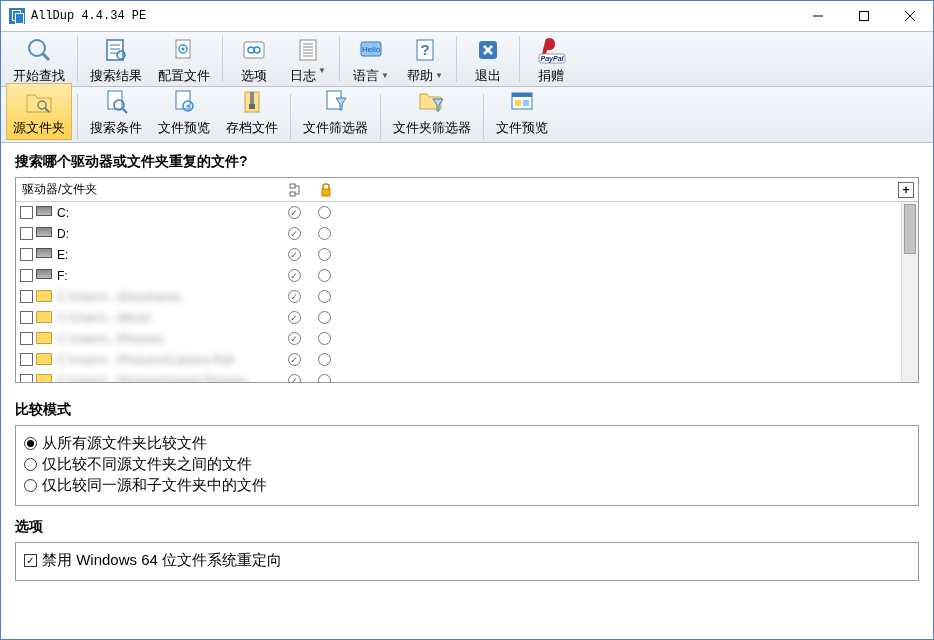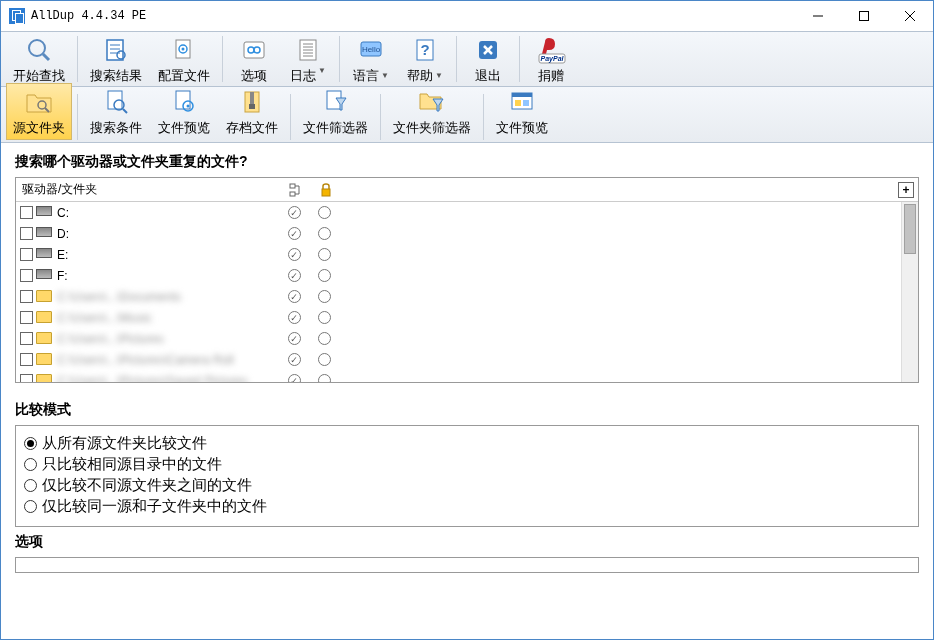--- a/index.html
+++ b/index.html
@@ -36,21 +36,21 @@
 .fr-name { flex: 0 0 222px; white-space: nowrap; overflow: hidden; }
 .fr-radio1 { flex: 0 0 30px; display: flex; justify-content: center; }
 .fr-radio2 { flex: 0 0 30px; display: flex; justify-content: center; }
 .radio-circle { width: 13px; height: 13px; border: 1px solid #777; border-radius: 50%; display: flex; align-items: center; justify-content: center; }
 .radio-circle.checked::after { content: "✓"; font-size: 9px; color: #555; }
 .blur-text { filter: blur(3px); color: #999; }
 .folder-icon-y { width: 16px; height: 12px; background: #ffd869; border: 1px solid #c7a230; border-radius: 1px 1px 0 0; position: relative; }
 .drive-icon { width: 16px; height: 10px; background: linear-gradient(#888,#bbb); border: 1px solid #555; }
 .scrollbar-v { width: 17px; position: absolute; right: 0; top: 24px; bottom: 0; background: #f0f0f0; border-left: 1px solid #ddd; }
 .sb-thumb { background: #c2c2c2; height: 50px; margin: 2px; border: 1px solid #a0a0a0; }
-.compare-section { margin-top: 4px; margin-bottom: 6px; }
+.compare-section { margin-top: 4px; margin-bottom: 12px; }
 .compare-box, .option-box { border: 1px solid #999; padding: 6px 8px 8px 8px; background: #fff; }
 .radio-row, .check-row { display: flex; align-items: center; font-size: 15px; margin: 2px 0; }
 .radio-outer { width: 13px; height: 13px; border: 1px solid #333; border-radius: 50%; margin-right: 5px; display: flex; align-items: center; justify-content: center; }
 .radio-outer.sel::after { content: ""; width: 7px; height: 7px; background: #000; border-radius: 50%; }
 .check-outer { width: 13px; height: 13px; border: 1px solid #333; margin-right: 5px; display: flex; align-items: center; justify-content: center; font-size: 10px; }
 .check-outer.sel::after { content: "✓"; color: #000; }
 svg { display: block; }
 </style>
 </head>
 <body>
@@ -414,32 +414,32 @@
 
   <div class="compare-section">
     <div class="section-title">比较模式</div>
     <div class="compare-box">
       <div class="radio-row">
           <div class="radio-outer sel"></div>
           <span>从所有源文件夹比较文件</span>
         </div>
       <div class="radio-row">
           <div class="radio-outer"></div>
-          <span>只比较相同源目录中的文件</span>
-        </div>
-      <div class="radio-row">
-          <div class="radio-outer"></div>
           <span>仅比较不同源文件夹之间的文件</span>
         </div>
       <div class="radio-row">
           <div class="radio-outer"></div>
           <span>仅比较同一源和子文件夹中的文件</span>
         </div>
     </div>
   </div>
 
   <div class="option-section">
     <div class="section-title">选项</div>
     <div class="option-box">
+      <div class="check-row">
+          <div class="check-outer sel"></div>
+          <span>禁用 Windows 64 位文件系统重定向</span>
+        </div>
     </div>
   </div>
 
 </div>
 
 </body></html>

